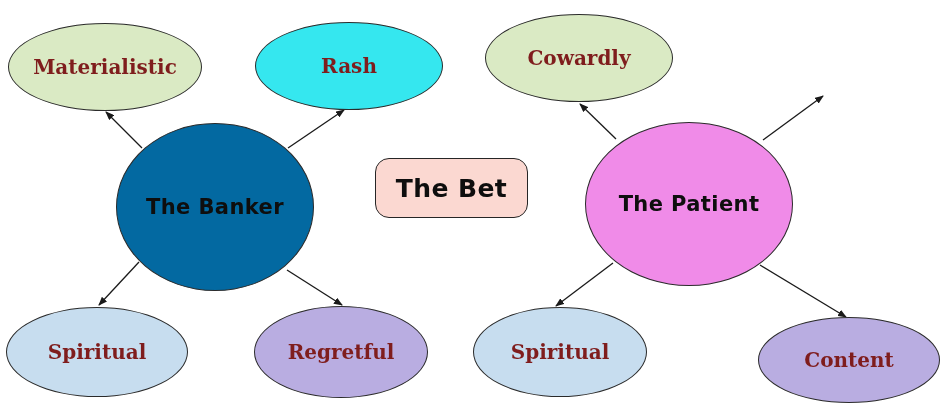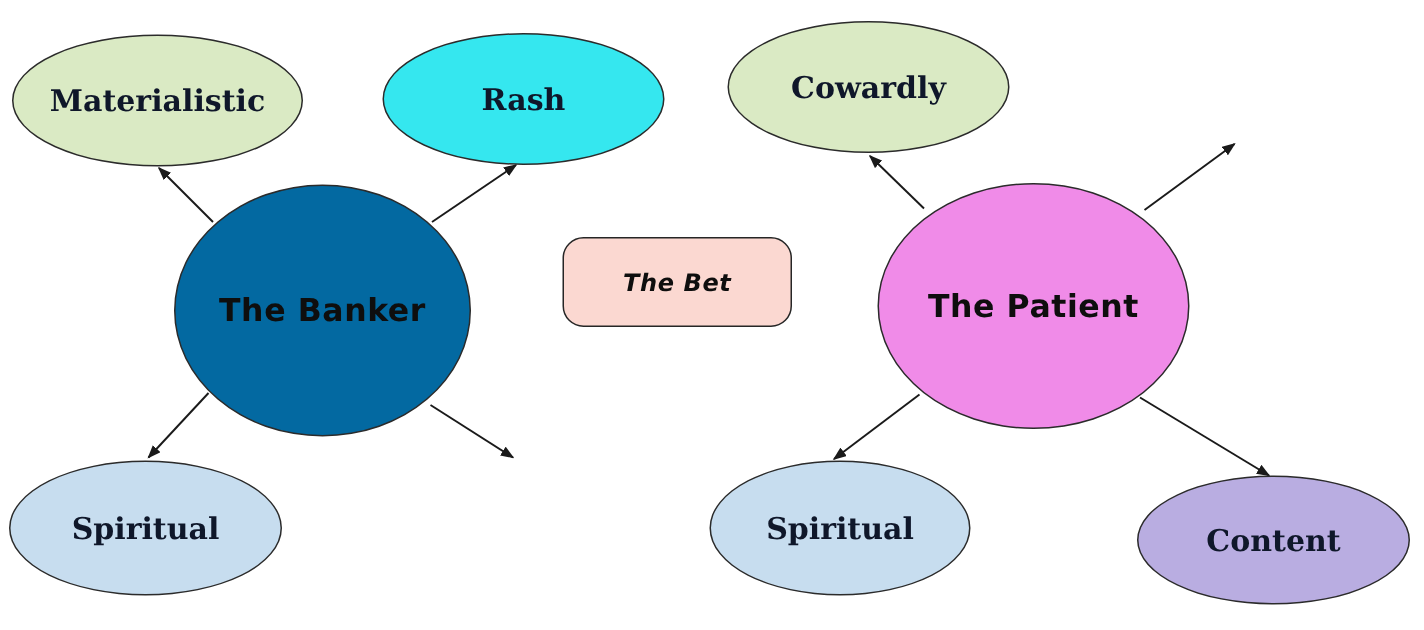--- a/index.html
+++ b/index.html
@@ -41,32 +41,31 @@
     border: 1.5px solid #2b2b2b;
   }
   .rect {
     border-radius: 14px;
     border: 1.6px solid #262626;
   }
   .trait-label {
     font-family: "DejaVu Serif", serif;
     font-weight: bold;
     font-size: 20px;
-    color: #0f172a;
+    color: #7f1d1d;
   }
   .main-label {
     font-family: "DejaVu Sans", "Liberation Sans", sans-serif;
     font-weight: bold;
     font-size: 21px;
     letter-spacing: 0.4px;
     color: #0e0e0e;
   }
   .bet-label {
-    font-size: 16px;
-    font-style: italic;
+    font-size: 25px;
   }
 </style>
 </head>
 <body>
 
 <div class="canvas">
 
   <svg class="connectors" viewBox="0 0 949 420" xmlns="http://www.w3.org/2000/svg">
     <defs>
       <marker id="arrowhead" markerWidth="9" markerHeight="7" refX="8" refY="3.5" orient="auto" markerUnits="userSpaceOnUse">
@@ -93,20 +92,23 @@
 
   <div class="node ellipse" style="left: 485px; top: 14px; width: 188px; height: 88px; background-color: rgb(218, 234, 196);">
     <span class="trait-label">Cowardly</span>
   </div>
 
 
   <div class="node ellipse" style="left: 6px; top: 307px; width: 182px; height: 90px; background-color: rgb(199, 221, 239);">
     <span class="trait-label">Spiritual</span>
   </div>
 
+  <div class="node ellipse" style="left: 254px; top: 306px; width: 174px; height: 92px; background-color: rgb(185, 173, 225);">
+    <span class="trait-label">Regretful</span>
+  </div>
 
   <div class="node ellipse" style="left: 473px; top: 307px; width: 174px; height: 90px; background-color: rgb(199, 221, 239);">
     <span class="trait-label">Spiritual</span>
   </div>
 
   <div class="node ellipse" style="left: 758px; top: 317px; width: 182px; height: 86px; background-color: rgb(185, 173, 225);">
     <span class="trait-label">Content</span>
   </div>
 
   <div class="node circle" style="left: 116px; top: 123px; width: 198px; height: 168px; background-color: #0369a1;">

